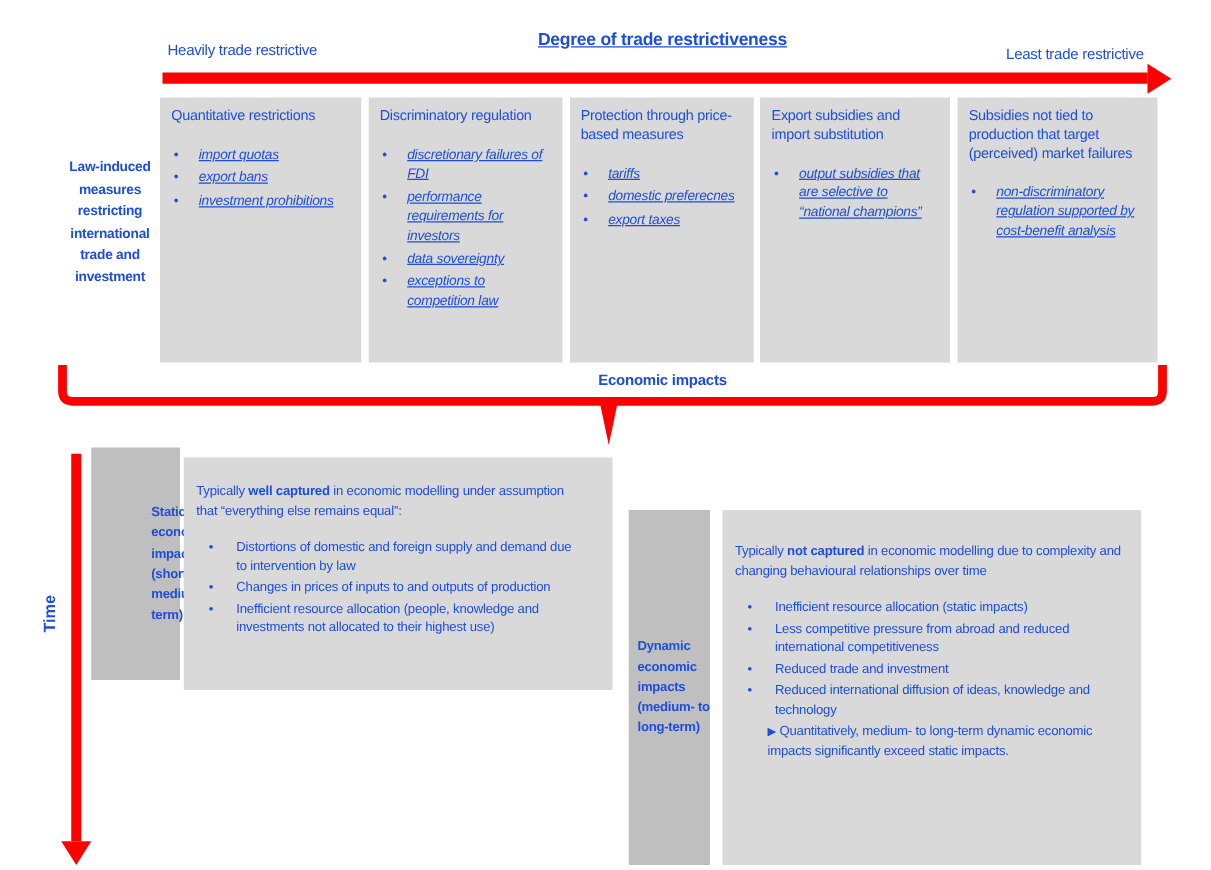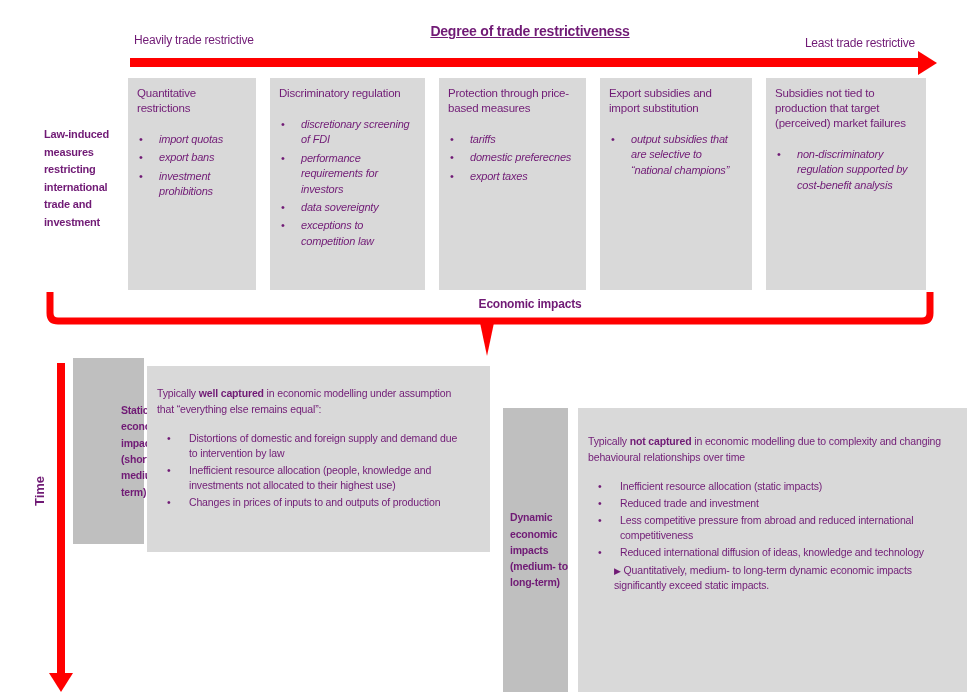--- a/index.html
+++ b/index.html
@@ -1,44 +1,44 @@
 <!DOCTYPE html>
 <html><head>
 <meta charset="utf-8">
 <style>
   html,body { margin:0; padding:0; background:#ffffff; }
   .canvas {
     position:relative; width:969px; height:696px; background:#ffffff;
-    font-family:"Liberation Sans", sans-serif; color:#701a75; overflow:hidden;
+    font-family:"Liberation Sans", sans-serif; color:#1d4ed8; overflow:hidden;
   }
 
   
   .axis-left  { position:absolute; left:134px; top:33px;  font-size:12px; letter-spacing:-0.2px; }
   .axis-title { position:absolute; left:380px; top:23px;  width:300px; text-align:center; font-weight:bold; font-size:14px; letter-spacing:-0.2px;text-decoration:underline; }
   .axis-right { position:absolute; right:54px; top:36px;  font-size:12px; letter-spacing:-0.2px; }
 
   .h-arrow { position:absolute; left:130px; top:58px; width:788px; height:9px; background:#FF0000; }
   .h-arrow-head {
     position:absolute; right:-19px; top:-7.5px; width:0; height:0;
     border-left:19px solid #FF0000; border-top:12px solid transparent; border-bottom:12px solid transparent;
   }
 
   
   .side-label {
-    position:absolute; left:44px; top:126px; width:88px; 
+    position:absolute; left:44px; top:126px; width:88px; text-align:center;
     font-weight:bold; font-size:11px; line-height:1.6; letter-spacing:-0.2px;
   }
 
   
   .box-row { position:absolute; left:128px; top:78px; width:798px; height:212px; display:flex; justify-content:space-between; }
   .mbox { background:#D9D9D9; box-sizing:border-box; padding:8px 9px; height:212px; }
-  .mbox.w1 { width:128px; } .mbox.w2 { width:155px; } .mbox.w3 { width:147px; }
+  .mbox.w1 { width:161px; } .mbox.w2 { width:155px; } .mbox.w3 { width:147px; }
   .mbox.w4 { width:152px; } .mbox.w5 { width:160px; }
   .mbox-title { font-size:11.5px; line-height:1.3; letter-spacing:-0.2px; }
-  .mbox ul { list-style:none; margin:16px 0 0 0; padding:0; }
+  .mbox ul { list-style:none; margin:16px 0 0 0; padding:0;text-decoration:underline; }
   .mbox li { position:relative; padding-left:22px; font-style:italic; font-size:11px; line-height:1.4; margin-bottom:3px; letter-spacing:-0.2px; }
   .mbox li::before { content:"\2022"; position:absolute; left:2px; font-style:normal; }
 
   
   .econ-label { position:absolute; left:440px; top:297px; width:180px; text-align:center; font-weight:bold; font-size:12px; letter-spacing:-0.2px; }
   .brace { position:absolute; left:0; top:0; pointer-events:none; }
 
   
   .time-arrow { position:absolute; left:57px; top:363px; width:8px; height:310px; background:#FF0000; }
   .time-arrow-head {
@@ -54,21 +54,21 @@
   .impact-label {
     position:absolute; background:#BFBFBF; box-sizing:border-box;
     display:flex; align-items:center; padding-left:7px;
     font-weight:bold; font-size:10.5px; line-height:1.55; letter-spacing:-0.2px;
   }
   .static-label  { left:73px;  top:358px; width:71px; height:186px;padding-left:48px; }
   .dynamic-label { left:503px; top:408px; width:65px; height:284px; }
 
   .impact-content { position:absolute; background:#D9D9D9; box-sizing:border-box; font-size:10.5px; line-height:1.5; letter-spacing:-0.15px; }
   .static-content  { left:147px; top:366px; width:343px; height:186px; padding:20px 25px 0 10px; }
-  .dynamic-content { left:578px; top:408px; width:389px; height:284px; padding:26px 8px 0 10px; }
+  .dynamic-content { left:578px; top:408px; width:335px; height:284px; padding:26px 8px 0 10px; }
 
   .impact-content p.intro { margin:0; }
   .impact-content ul { list-style:none; margin:13px 0 0 0; padding:0; }
   .impact-content li { position:relative; padding-left:32px; line-height:1.45; margin-bottom:2px; }
   .impact-content li::before { content:"\2022"; position:absolute; left:10px; }
   .note { margin-top:1px; padding-left:26px; }
   .note .tri { font-size:9px; }
 </style>
 </head>
 <body>
@@ -89,21 +89,21 @@
       <div class="mbox-title">Quantitative restrictions</div>
       <ul>
         <li>import quotas</li>
         <li>export bans</li>
         <li>investment prohibitions</li>
       </ul>
     </div>
     <div class="mbox w2">
       <div class="mbox-title">Discriminatory regulation</div>
       <ul>
-        <li>discretionary screening of FDI</li>
+        <li>discretionary failures of FDI</li>
         <li>performance requirements for investors</li>
         <li>data sovereignty</li>
         <li>exceptions to competition law</li>
       </ul>
     </div>
     <div class="mbox w3">
       <div class="mbox-title">Protection through price-based measures</div>
       <ul>
         <li>tariffs</li>
         <li>domestic preferecnes</li>
@@ -135,34 +135,34 @@
   </div>
   <div class="time-label">Time</div>
 
   <div class="impact-label static-label">
     <span>Static economic impacts (short- to medium-term)</span>
   </div>
   <div class="impact-content static-content">
     <p class="intro"><span>Typically </span><b>well captured</b><span> in economic modelling under assumption that “everything else remains equal”:</span></p>
     <ul>
       <li>Distortions of domestic and foreign supply and demand due to intervention by law</li>
+      <li>Changes in prices of inputs to and outputs of production</li>
       <li>Inefficient resource allocation (people, knowledge and investments not allocated to their highest use)</li>
-      <li>Changes in prices of inputs to and outputs of production</li>
     </ul>
   </div>
 
   <div class="impact-label dynamic-label">
     <span>Dynamic economic impacts (medium- to long-term)</span>
   </div>
   <div class="impact-content dynamic-content">
     <p class="intro"><span>Typically </span><b>not captured</b><span> in economic modelling due to complexity and changing behavioural relationships over time</span></p>
     <ul>
       <li>Inefficient resource allocation (static impacts)</li>
+      <li>Less competitive pressure from abroad and reduced international competitiveness</li>
       <li>Reduced trade and investment</li>
-      <li>Less competitive pressure from abroad and reduced international competitiveness</li>
       <li>Reduced international diffusion of ideas, knowledge and technology</li>
     </ul>
     <div class="note">
       <span class="tri">▶</span>
       <span>Quantitatively, medium- to long-term dynamic economic impacts significantly exceed static impacts.</span>
     </div>
   </div>
 
 </div>
 

